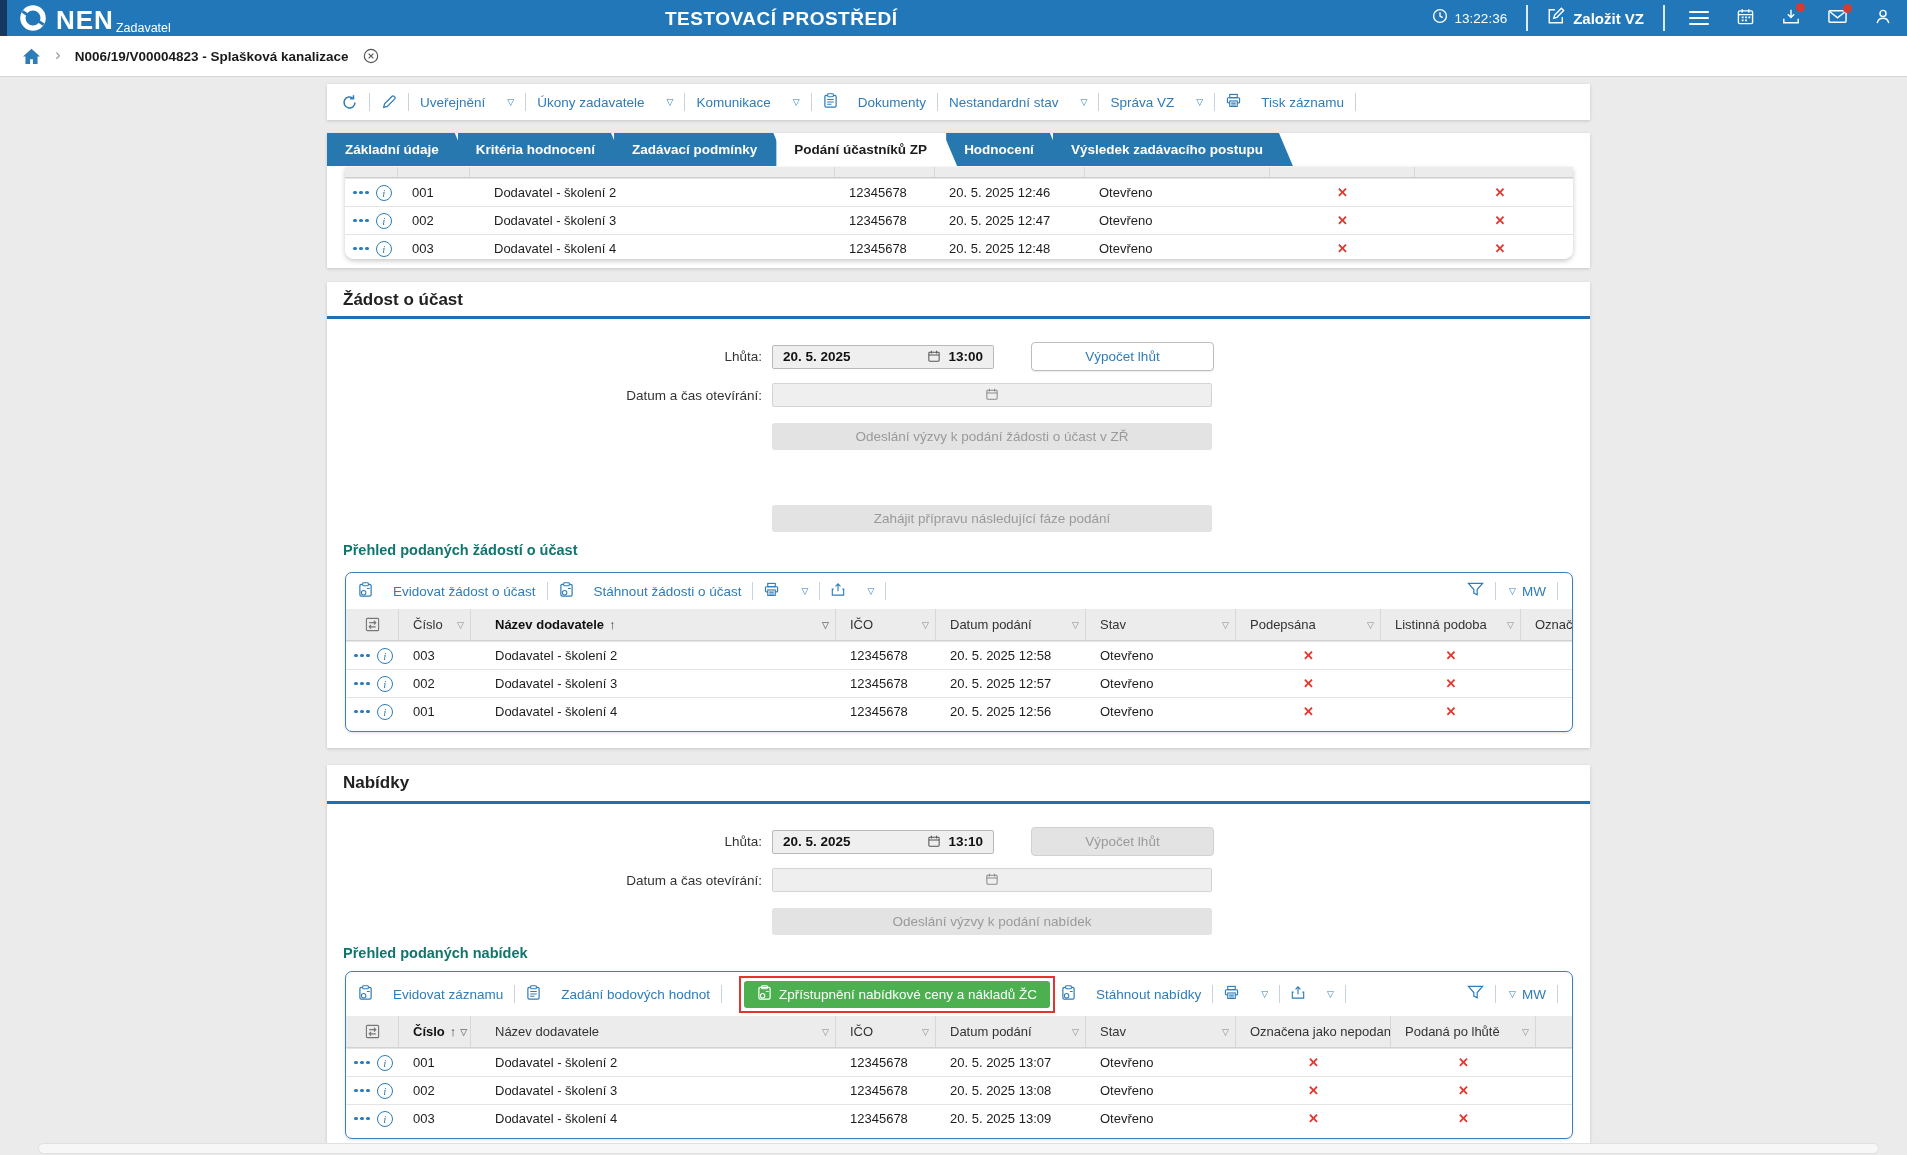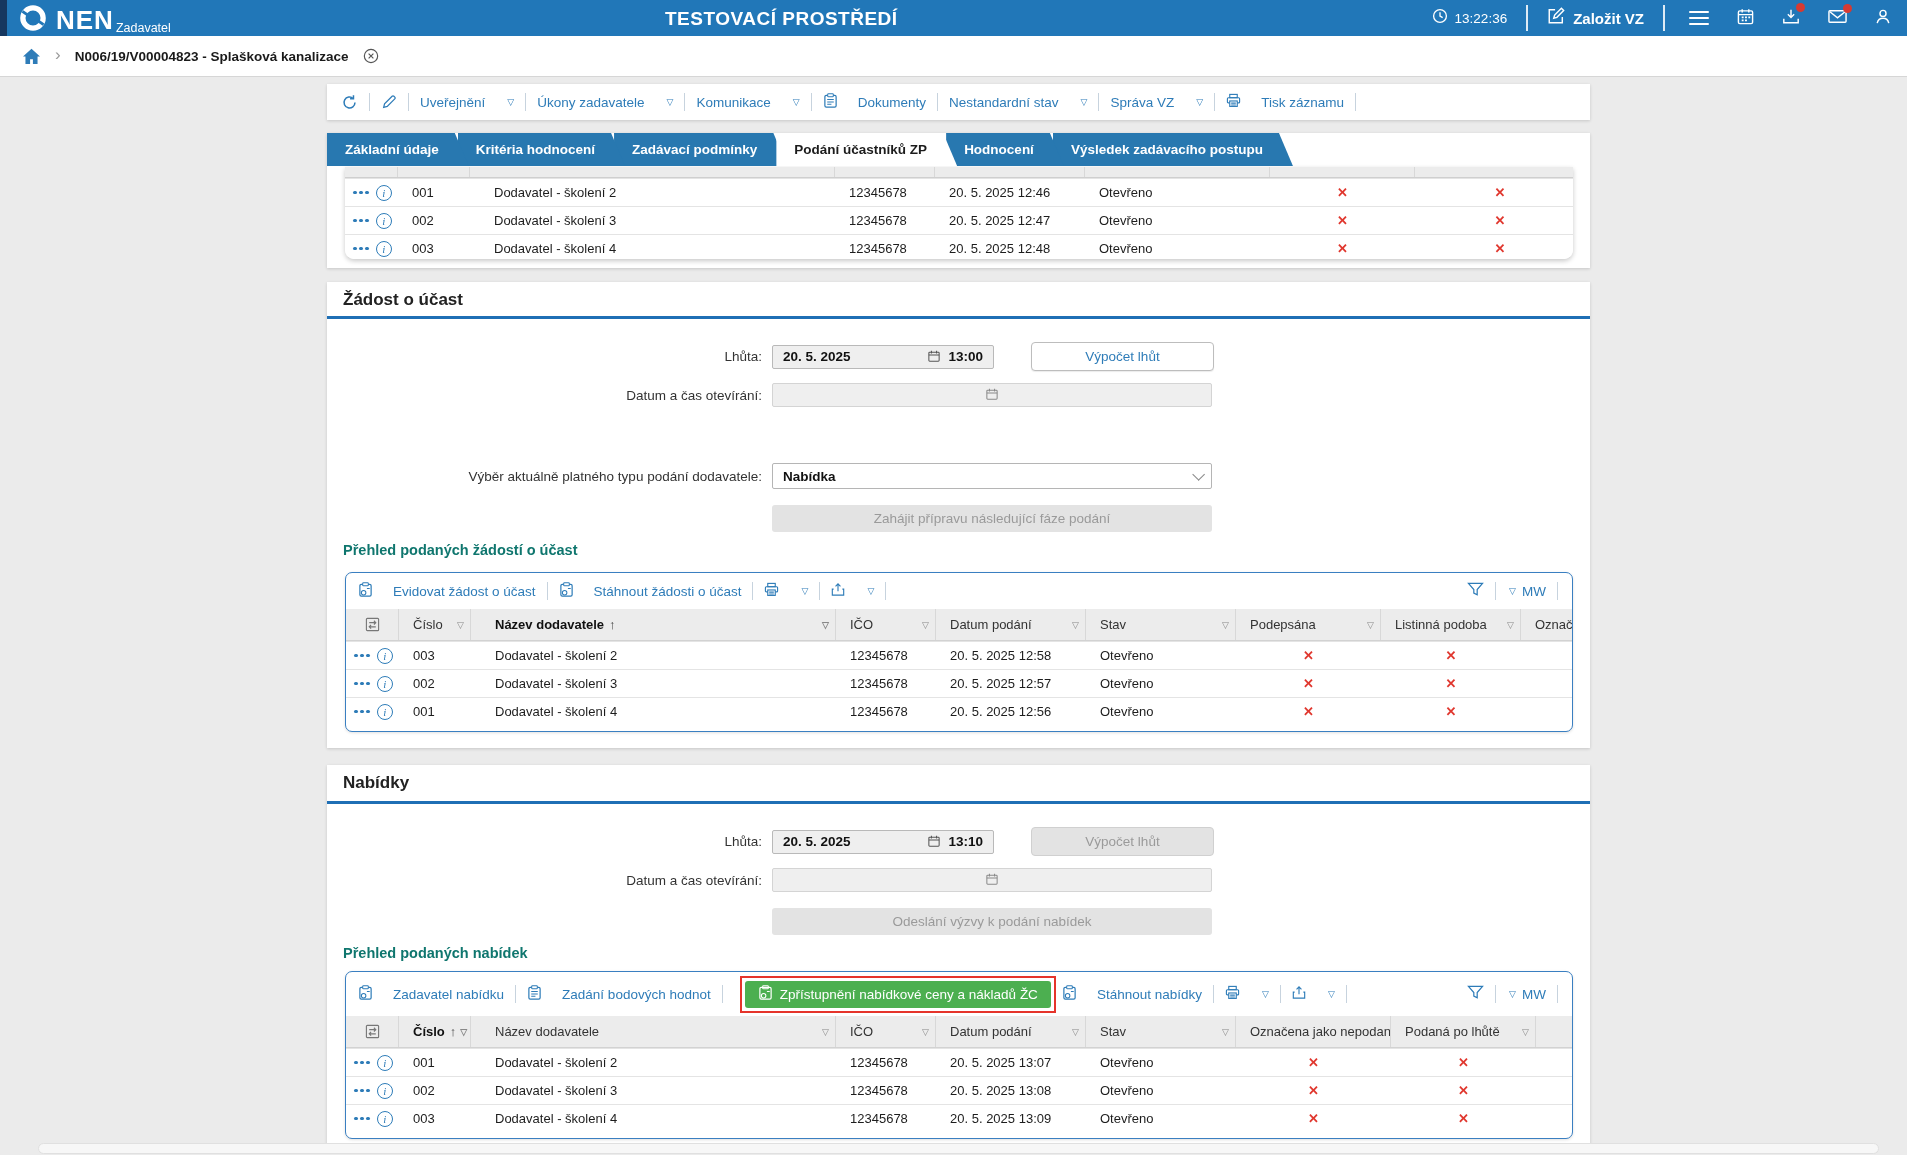--- a/index.html
+++ b/index.html
@@ -366,28 +366,25 @@
     <div class="field-disabled">
       <span>
         <svg viewBox="0 0 14 14" width="12" height="12" fill="none" stroke="#8a8a8a" stroke-width="1.2">
             <rect x="1" y="2.5" width="12" height="10.5" rx="1"></rect>
             <path d="M4 1v3M10 1v3M1 5.8h12"></path>
           </svg>
       </span>
     </div>
   </div>
 
-
-  <div class="frow" style="top:181px;">
-    <div class="flabel">Výběr aktuálně platného typu podání dodavatele:</div>
-    <div class="select">
-      <span>Nabídka</span>
-      <span class="chev"></span>
-    </div>
-  </div>
+  <div class="frow" style="top:141px;">
+    <div class="flabel"></div>
+    <div class="btn-wide">Odeslání výzvy k podání žádosti o účast v ZŘ</div>
+  </div>
+
 
   <div class="frow" style="top:223px;">
     <div class="flabel"></div>
     <div class="btn-wide">Zahájit přípravu následující fáze podání</div>
   </div>
 
   <div class="sub-h3" style="top:260px;">Přehled podaných žádostí o účast</div>
 
   <div class="tcard bordered" style="top:290px;height:160px;">
     <div class="tbar">
@@ -577,21 +574,21 @@
 
   <div class="tcard bordered" style="top:206px;height:168px;">
     <div class="tbar" style="height:44px;">
       <span class="actitem">
         <span><svg viewBox="0 0 16 16" width="15" height="15">
               <rect x="2" y="2.5" width="12" height="12.5" rx="1.5" fill="none" stroke="#2e7cb8" stroke-width="1.3"></rect>
               <rect x="5" y="0.8" width="6" height="3.2" rx="0.8" fill="#fff" stroke="#2e7cb8" stroke-width="1.1"></rect>
               <circle cx="6" cy="11.5" r="2.4" fill="none" stroke="#2e7cb8" stroke-width="1.1"></circle>
               <path d="M9.5 7h3" stroke="#2e7cb8" stroke-width="1.1"></path>
             </svg></span>
-        <span>Zadavatel nabídku</span>
+        <span>Evidovat záznamu</span>
       </span>
       <span class="vsep"></span>
       <span class="actitem">
         <span><svg viewBox="0 0 16 16" width="15" height="15">
               <rect x="2" y="2.5" width="12" height="12.5" rx="1.5" fill="none" stroke="#2e7cb8" stroke-width="1.3"></rect>
               <rect x="5" y="0.8" width="6" height="3.2" rx="0.8" fill="#fff" stroke="#2e7cb8" stroke-width="1.1"></rect>
               <path d="M4.5 7h7M4.5 9.5h7M4.5 12h4.5" stroke="#2e7cb8" stroke-width="1.1" fill="none"></path>
             </svg></span>
         <span>Zadání bodových hodnot</span>
       </span>

